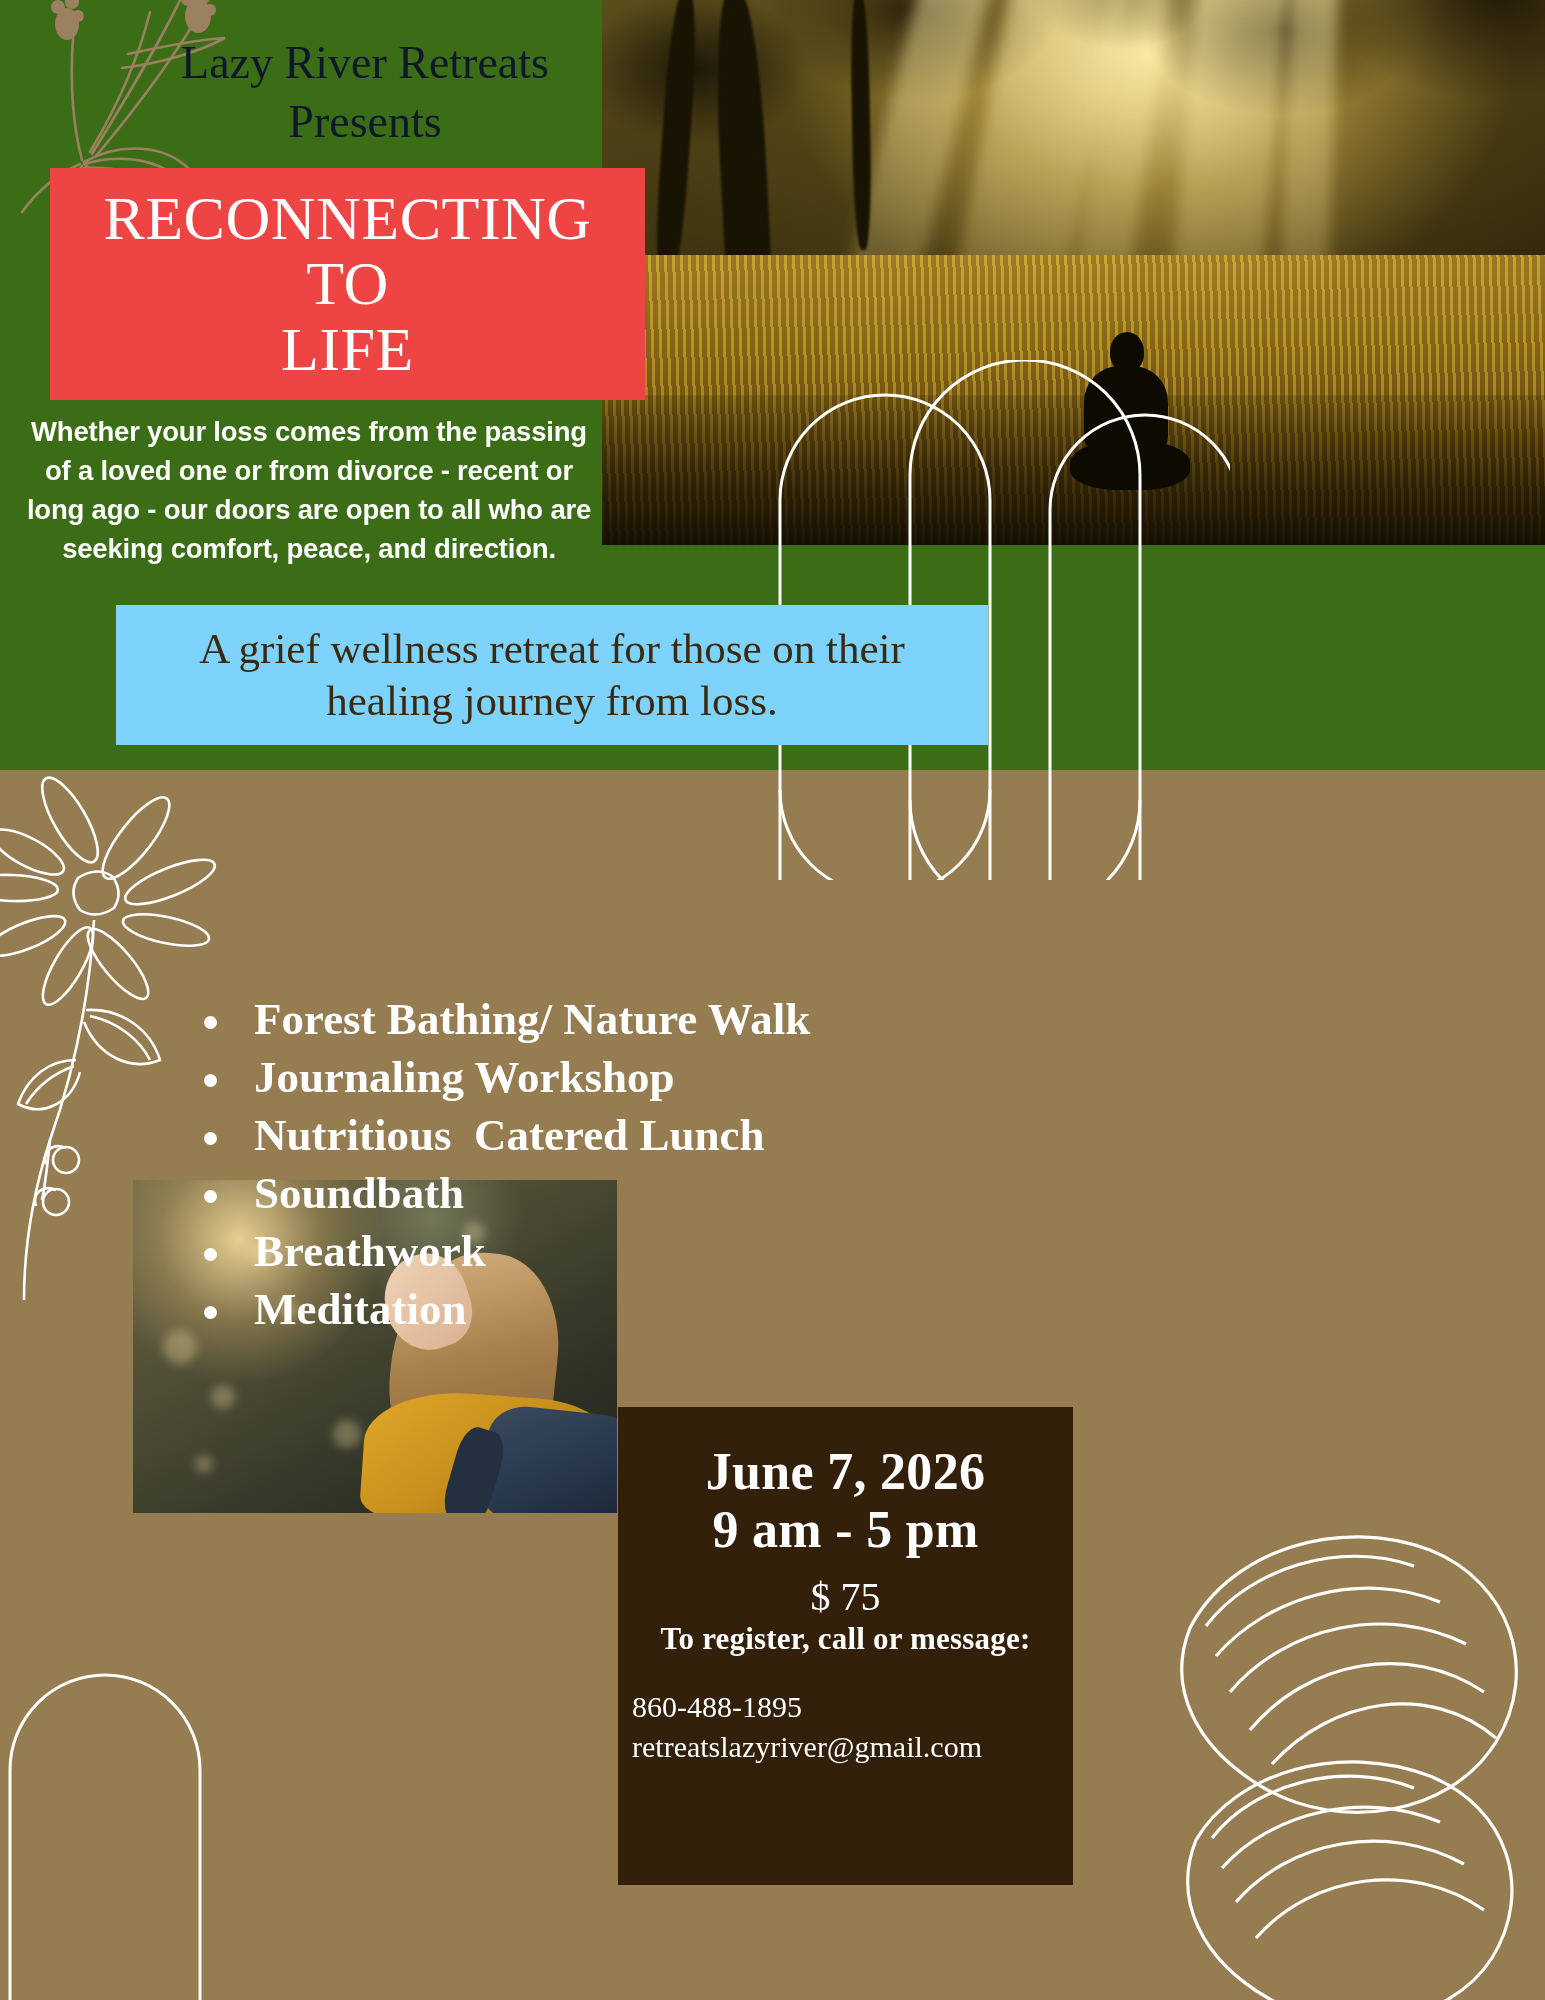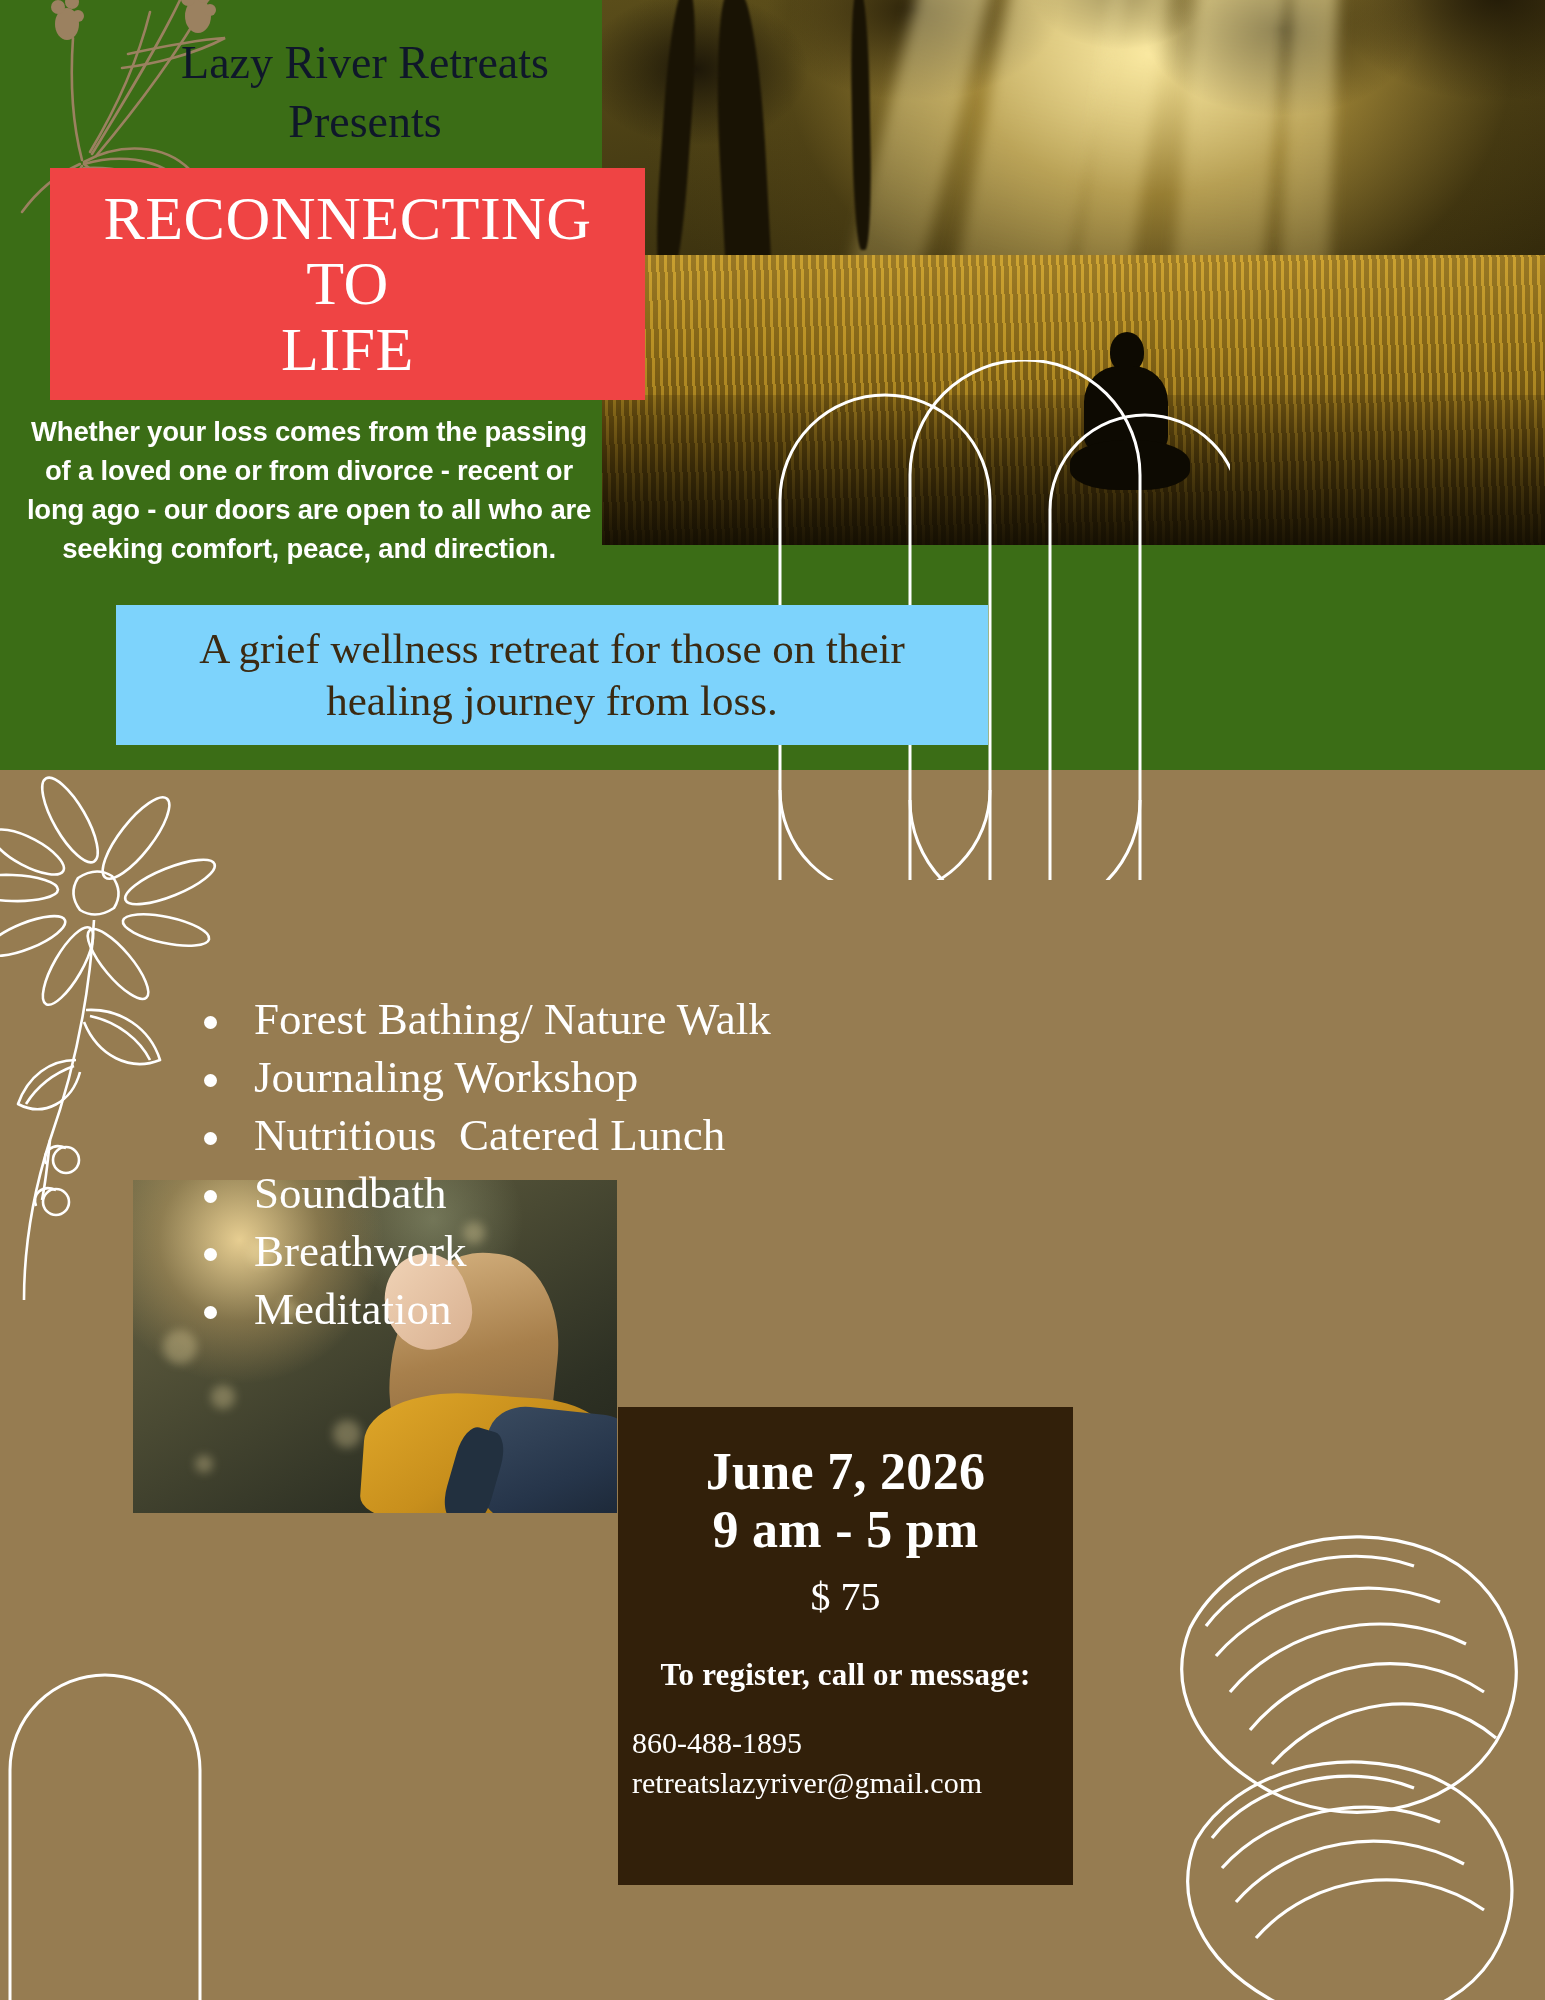--- a/index.html
+++ b/index.html
@@ -208,21 +208,21 @@
     width: 760px;
     z-index: 6;
     margin: 0;
     padding: 0;
     list-style: none;
   }
   .activities li {
     position: relative;
     color: #ffffff;
     font-family: "Liberation Serif", serif;
-    font-weight: normal;
+    font-weight: bold;
     font-size: 45px;
     line-height: 1.29;
     padding-left: 58px;
     white-space: pre;
   }
   .activities li::before {
     content: "";
     position: absolute;
     left: 8px;
     top: 26px;
@@ -354,21 +354,20 @@
   }
   .details-price {
     font-size: 40px;
     font-weight: 400;
     line-height: 1.2;
     margin-top: 14px;
   }
   .details-cta {
     font-size: 31px;
     font-weight: bold;
-    margin-top: 36px;
     letter-spacing: 0.2px;
   }
   .details-contact {
     font-size: 30px;
     font-weight: 400;
     line-height: 1.32;
     margin-top: 30px;
     text-align: left;
     padding-left: 14px;
   }

